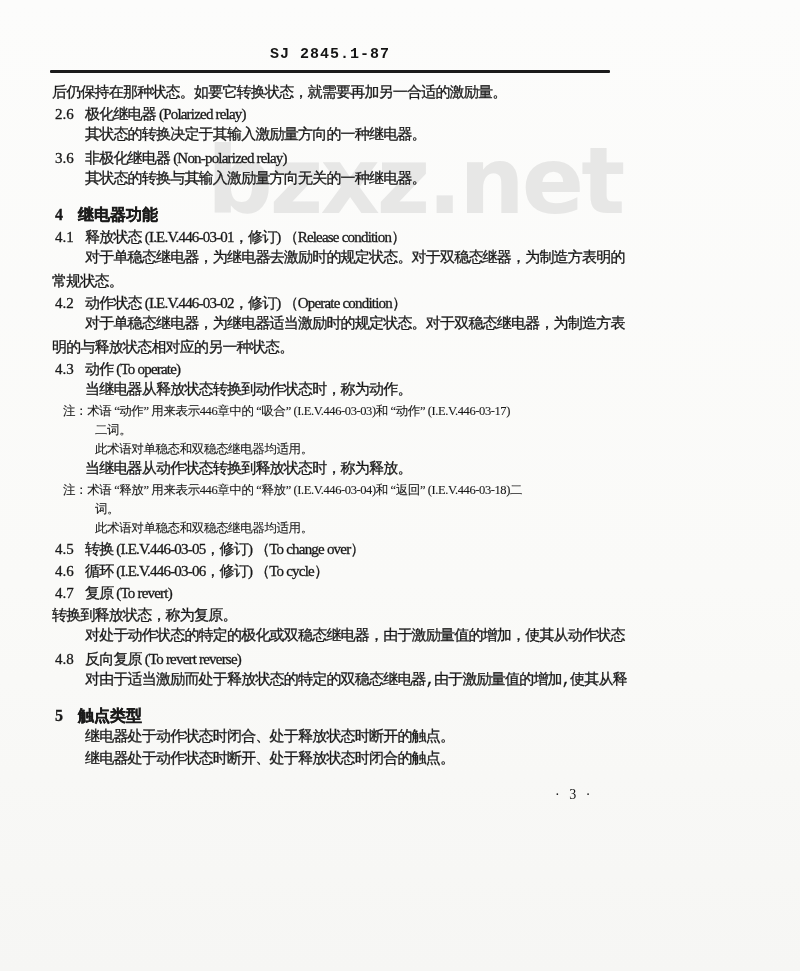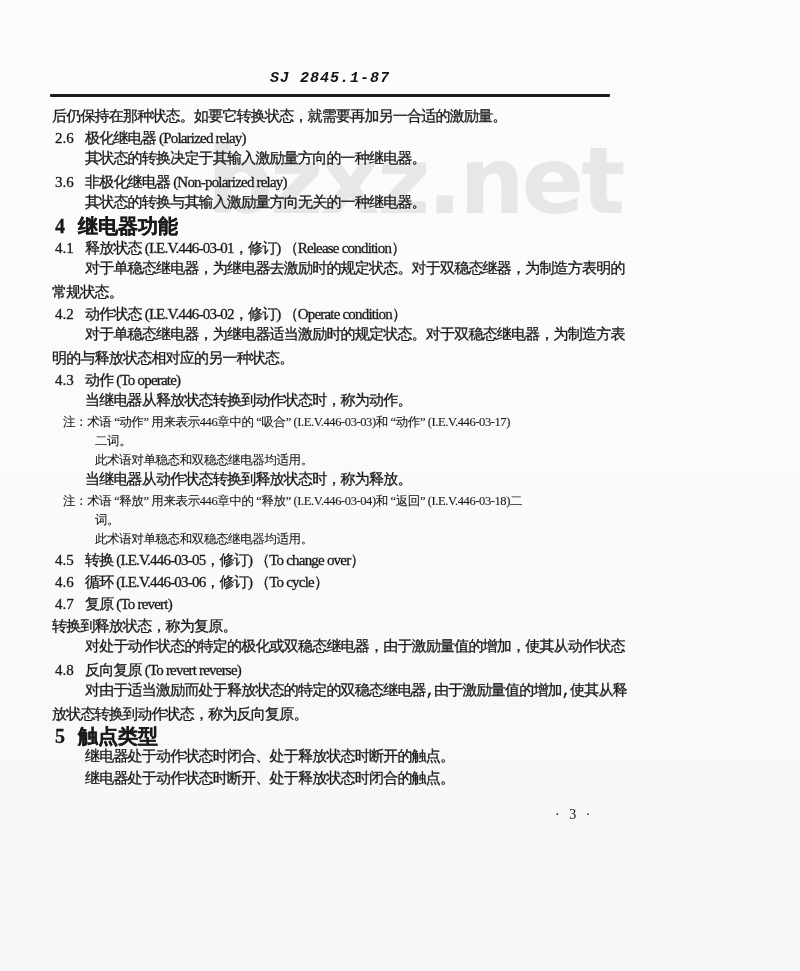--- a/index.html
+++ b/index.html
@@ -14,38 +14,38 @@
     color:#1c1c1c;overflow:hidden;
   }
   .watermark{
     position:absolute;left:207px;top:136px;z-index:0;
     font-family:"DejaVu Sans","Liberation Sans",sans-serif;
     font-weight:800;font-size:92px;line-height:1;
     letter-spacing:-3px;color:#e7e7e6;user-select:none;
   }
   .inner{position:relative;z-index:1;}
   .std-head{
-    margin:70px 0 0 50px;width:560px;text-align:center;
+    margin:46px 0 0 50px;width:560px;text-align:center;
     font-family:"Liberation Mono","DejaVu Sans Mono",monospace;
-    font-weight:bold;font-size:15px;letter-spacing:1px;color:#141414;font-style:italic;
+    font-weight:bold;font-size:15px;letter-spacing:1px;color:#141414;
   }
   .head-rule{
     margin:7px 0 0 50px;width:560px;height:3px;
     background:#1b1b1b;border-radius:1px;
   }
   .doc{
     margin:8px 0 0 50px;width:600px;
     -webkit-text-stroke:0.3px #1c1c1c;
   }
   .ln{line-height:22px;font-size:15px;letter-spacing:-0.8px;white-space:nowrap;color:#171717;}
   .flush{padding-left:2px;}
   .indent{padding-left:35px;font-family:Liberation Mono, monospace;}
   .term{padding-left:5px;}
   .term .num{display:inline-block;min-width:30px;letter-spacing:0;font-family:"Liberation Serif",serif;}
-  .chapter{padding-left:5px;font-weight:bold;font-size:20px;letter-spacing:0;}
+  .chapter{padding-left:5px;font-weight:bold;font-size:16px;margin-top:13px;letter-spacing:0;}
   .chapter .num{display:inline-block;min-width:23px;}
   .note,.note2{font-size:12.5px;line-height:19px;letter-spacing:-0.4px;-webkit-text-stroke:0.1px #222;}
   .note{padding-left:13px;}
   .note2{padding-left:45px;}
   .pagenum{
     margin:16px 0 0 50px;width:560px;
     padding-left:505px;box-sizing:border-box;
     font-size:14px;letter-spacing:3px;color:#151515;white-space:nowrap;
   }
 </style>
@@ -79,20 +79,19 @@
         <div class="ln note"><span class="txt">注：术语 “释放” 用来表示446章中的 “释放” (I.E.V.446-03-04)和 “返回” (I.E.V.446-03-18)二</span></div>
         <div class="ln note2"><span class="txt">词。</span></div>
         <div class="ln note2"><span class="txt">此术语对单稳态和双稳态继电器均适用。</span></div>
         <div class="ln term"><span class="num">4.5</span><span class="txt">转换 (I.E.V.446-03-05，修订)  （To change over）</span></div>
         <div class="ln term"><span class="num">4.6</span><span class="txt">循环 (I.E.V.446-03-06，修订)  （To cycle）</span></div>
         <div class="ln term"><span class="num">4.7</span><span class="txt">复原 (To revert)</span></div>
         <div class="ln flush"><span class="txt">转换到释放状态，称为复原。</span></div>
         <div class="ln indent"><span class="txt">对处于动作状态的特定的极化或双稳态继电器，由于激励量值的增加，使其从动作状态</span></div>
         <div class="ln term"><span class="num">4.8</span><span class="txt">反向复原 (To revert reverse)</span></div>
         <div class="ln indent"><span class="txt">对由于适当激励而处于释放状态的特定的双稳态继电器,由于激励量值的增加,使其从释</span></div>
-        <div class="ln flush"><span class="txt">放状态转换到动作状态，称为反向复原。</span></div>
         <div class="ln chapter"><span class="num">5</span><span class="txt">触点类型</span></div>
         <div class="ln indent"><span class="txt">继电器处于动作状态时闭合、处于释放状态时断开的触点。</span></div>
         <div class="ln indent"><span class="txt">继电器处于动作状态时断开、处于释放状态时闭合的触点。</span></div>
       </div>
     <div class="pagenum">· 3 ·</div>
   </div>
 </div>
 
 </body></html>

